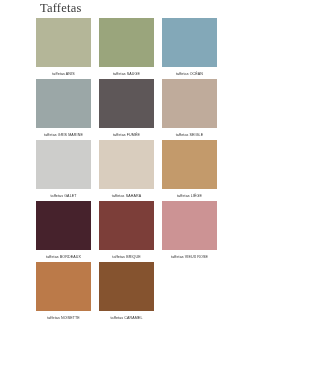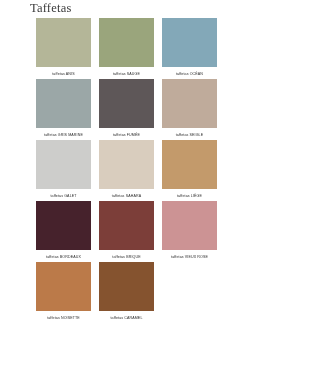--- a/index.html
+++ b/index.html
@@ -16,21 +16,21 @@
   }
   .page {
     position: relative;
     width: 247px;
     height: 371px;
     background: #ffffff;
     box-sizing: border-box;
   }
   .page-title {
     position: absolute;
-    left: 30px;
+    left: 40px;
     top: 1px;
     font-family: "Liberation Serif", serif;
     font-size: 12.5px;
     line-height: 15px;
     color: #3a3a3a;
     letter-spacing: 0.2px;
     white-space: nowrap;
   }
   .swatch-grid {
     position: absolute;

